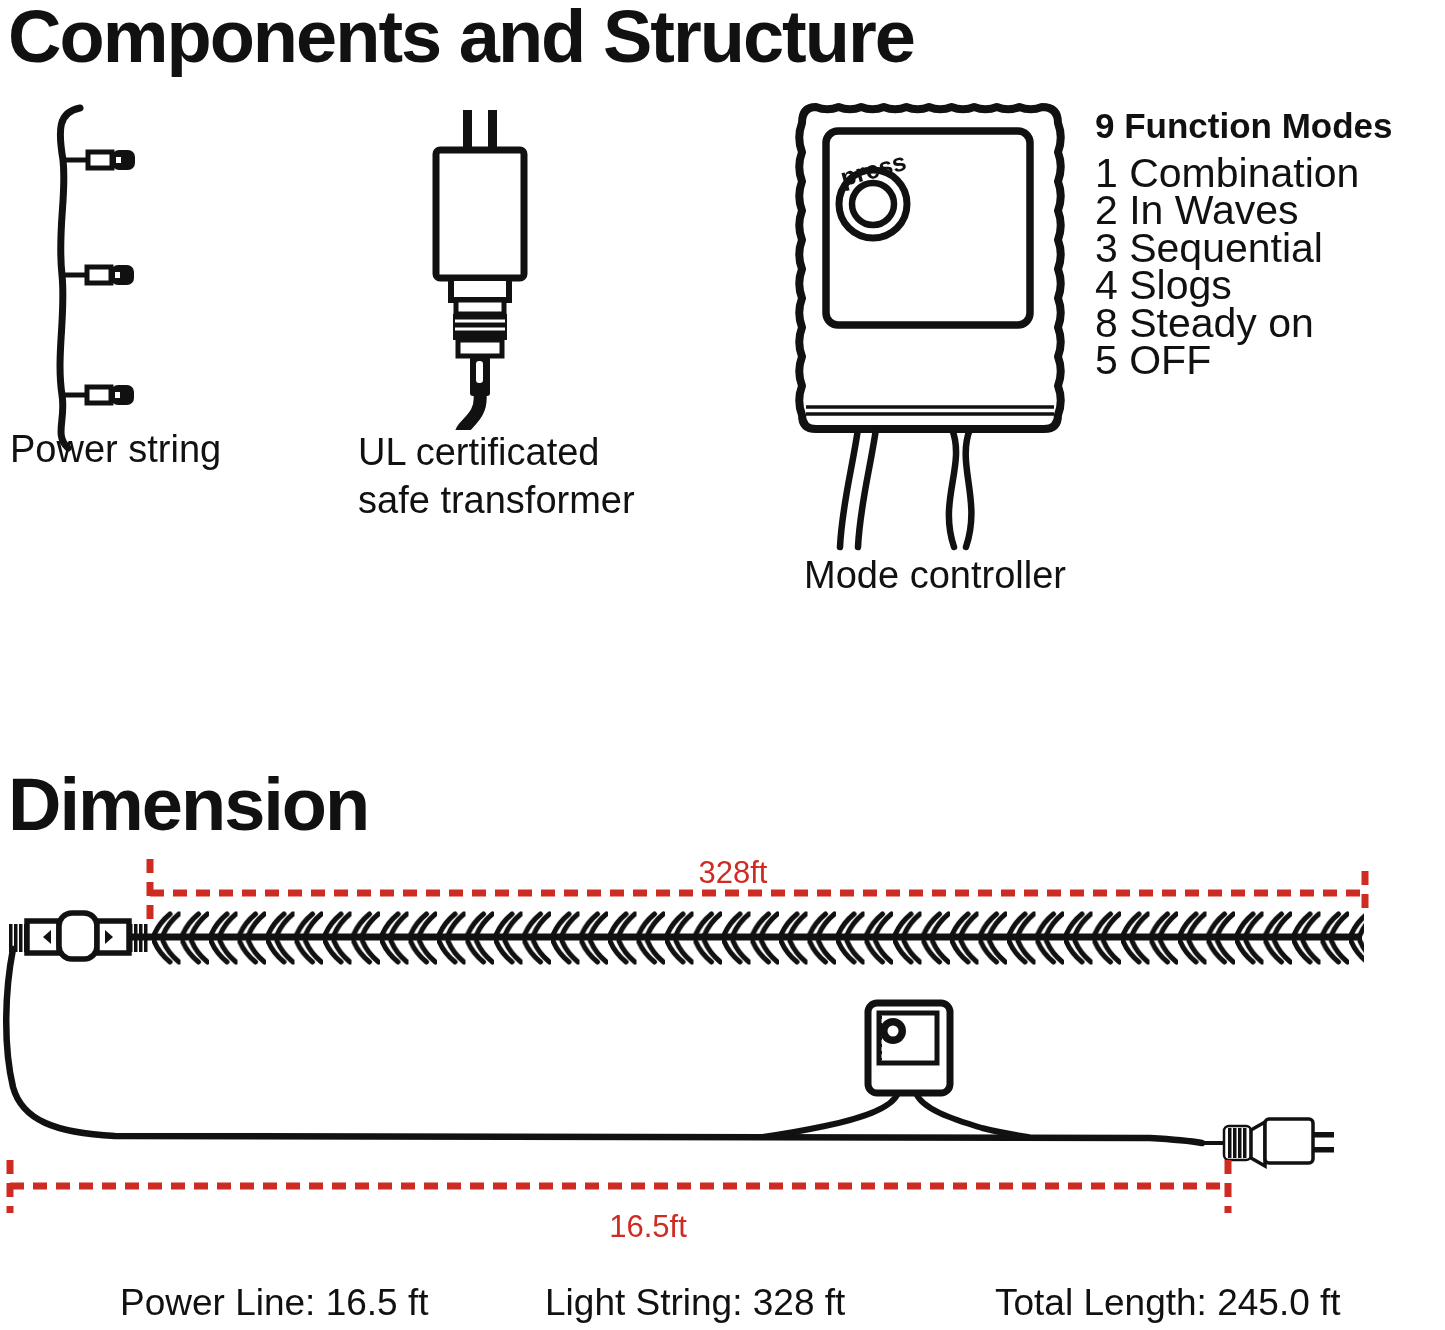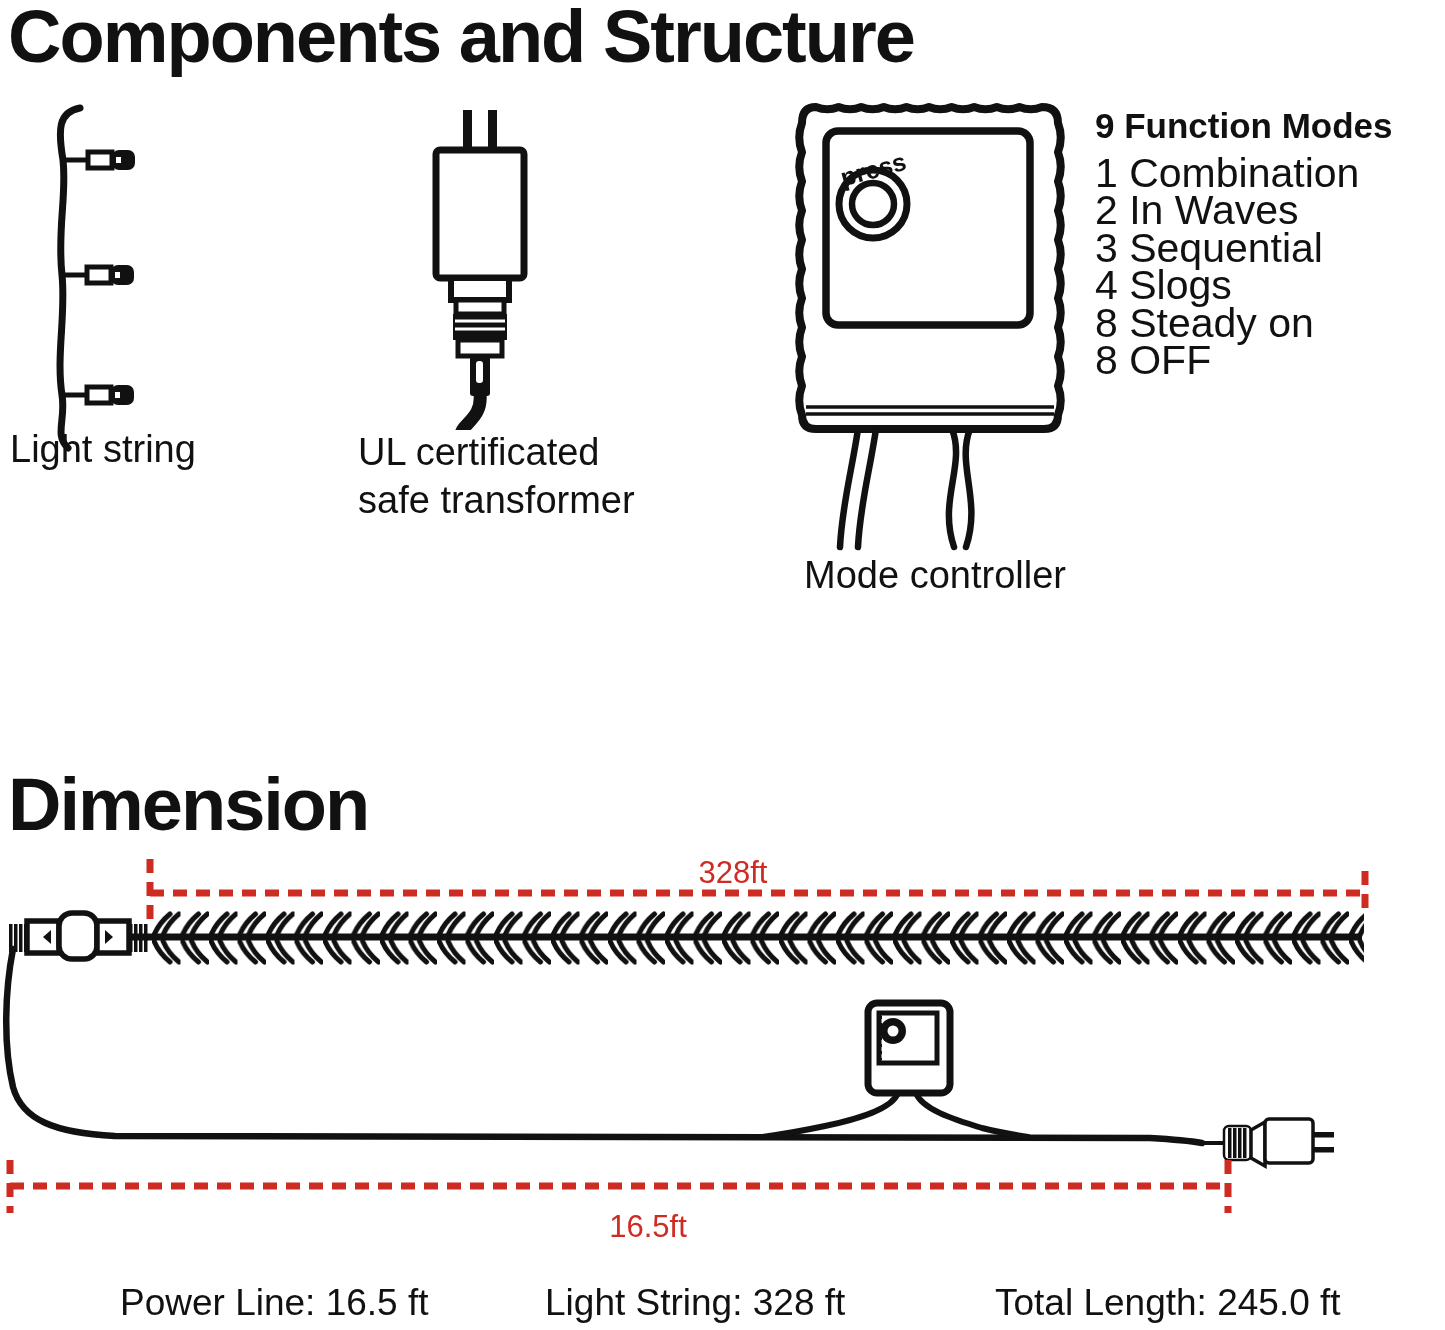--- a/index.html
+++ b/index.html
@@ -40,21 +40,21 @@
     <rect x="95" y="172" width="5" height="6" fill="#fff"></rect>
   </g>
 
   <g>
     <line x1="42" y1="295" x2="67" y2="295" stroke="#111" stroke-width="5"></line>
     <rect x="67" y="287" width="24" height="16" fill="#fff" stroke="#111" stroke-width="5"></rect>
     <rect x="91" y="285" width="23" height="20" rx="7" fill="#111"></rect>
     <rect x="95" y="292" width="5" height="6" fill="#fff"></rect>
   </g>
 </svg>
-<div class="abs label" style="left:10px;top:425px;">Light string</div>
+<div class="abs label" style="left:10px;top:425px;">Power string</div>
 
 <svg class="abs" style="left:420px;top:100px;" width="220" height="330" viewBox="0 0 220 330">
   <g>
     <rect x="43" y="10" width="9" height="44" fill="#111"></rect>
     <rect x="68" y="10" width="9" height="44" fill="#111"></rect>
   </g>
   <rect x="16" y="50" width="88" height="128" rx="4" fill="#fff" stroke="#111" stroke-width="7"></rect>
   <g>
     <rect x="31" y="178" width="58" height="22" fill="#fff" stroke="#111" stroke-width="6"></rect>
     <rect x="36" y="200" width="48" height="14" fill="#fff" stroke="#111" stroke-width="5"></rect>
@@ -102,21 +102,21 @@
 </svg>
 <div class="abs label center" style="left:780px;top:551px;width:310px;">Mode controller</div>
 
 <div class="abs" style="left:1095px;top:106px;">
   <div class="modes-title">9 Function Modes</div>
   <div class="mode-item">1 Combination</div>
   <div class="mode-item">2 In Waves</div>
   <div class="mode-item">3 Sequential</div>
   <div class="mode-item">4 Slogs</div>
   <div class="mode-item">8 Steady on</div>
-  <div class="mode-item">8 OFF</div>
+  <div class="mode-item">5 OFF</div>
 </div>
 
 <div class="abs h1" style="left:8px;top:762px;">Dimension</div>
 
 <svg class="abs" style="left:0;top:845px;" width="1445" height="430" viewBox="0 0 1445 430">
   <defs>
     <pattern id="chv" x="152" y="60" width="28.5" height="62" patternUnits="userSpaceOnUse">
       <g fill="none" stroke="#111" stroke-width="5" stroke-linecap="round">
         <path d="M 2 30 Q 7 18 18 9"></path>
         <path d="M 11 30 Q 16 18 27 9"></path>

